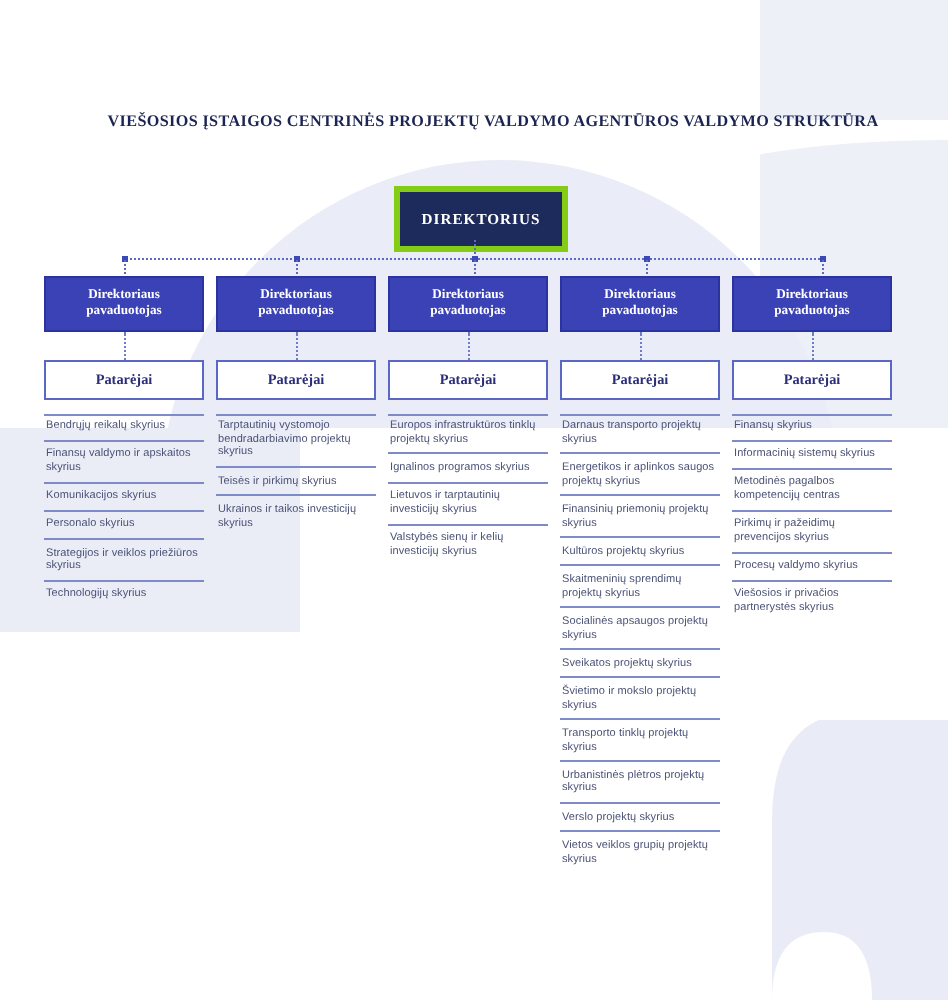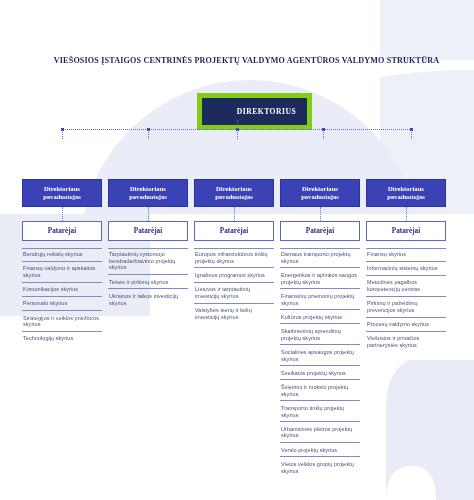--- a/index.html
+++ b/index.html
@@ -47,30 +47,29 @@
   }
 
   
   .director {
     position: absolute;
     left: 197px;
     top: 93px;
     width: 81px;
     height: 27px;
     background: #1d2a5c;
-    border: 5px solid #84cc16;
+    border: 3px solid #84cc16;
     display: flex;
     align-items: center;
     justify-content: center;
     color: #ffffff;
     font-family: "Liberation Serif", serif;
     font-weight: bold;
     font-size: 7.6px;
     letter-spacing: .5px;
-    padding-left: 24px;
   }
 
   
   .vline {
     position: absolute;
     width: 0;
     border-left: 1px dotted #5b6bbf;
   }
   .hline {
     position: absolute;
@@ -89,21 +88,20 @@
     position: absolute;
     left: 22px;
     top: 138px;
     width: 430px;
     display: flex;
     gap: 6px;
   }
   .col {
     width: 80px;
     flex: 0 0 80px;
-    margin-top: 41px;
   }
 
   .deputy {
     height: 28px;
     background: #3b42b5;
     border: 1px solid #2b33a0;
     color: #ffffff;
     font-family: "Liberation Serif", serif;
     font-weight: bold;
     font-size: 6.6px;

